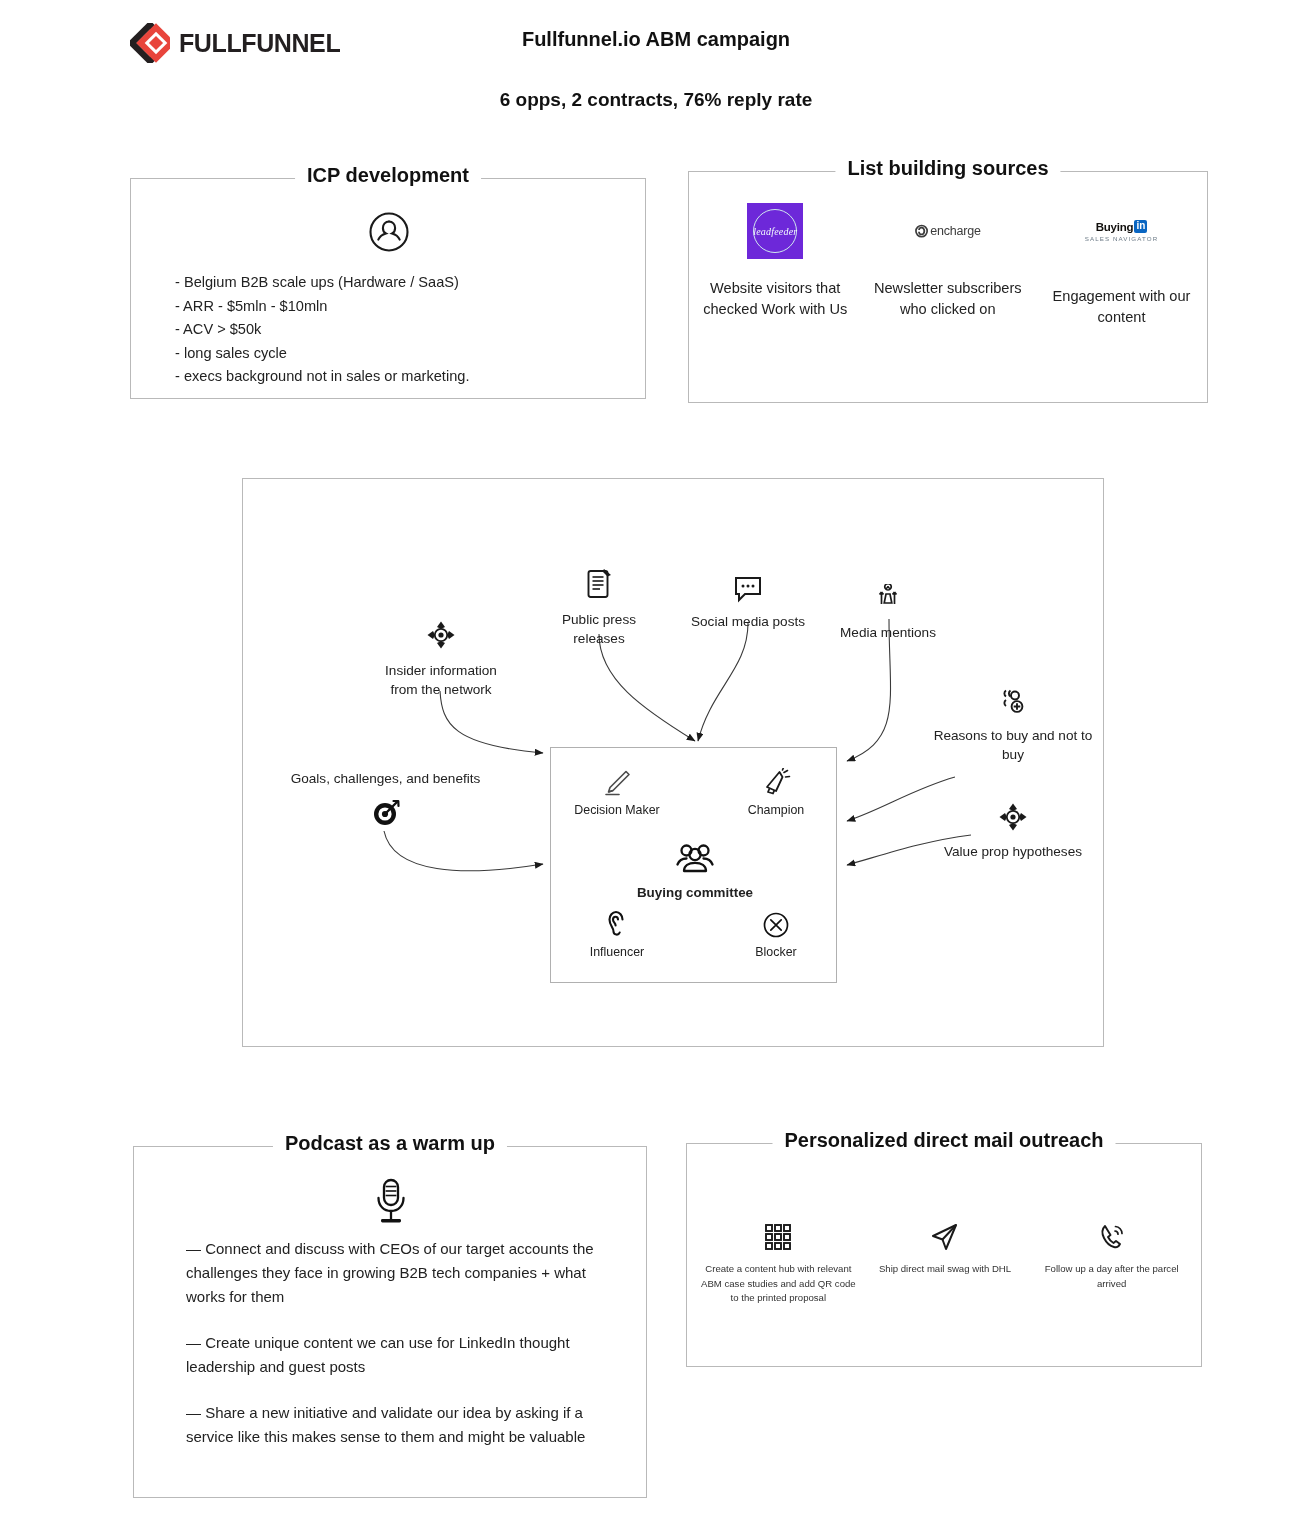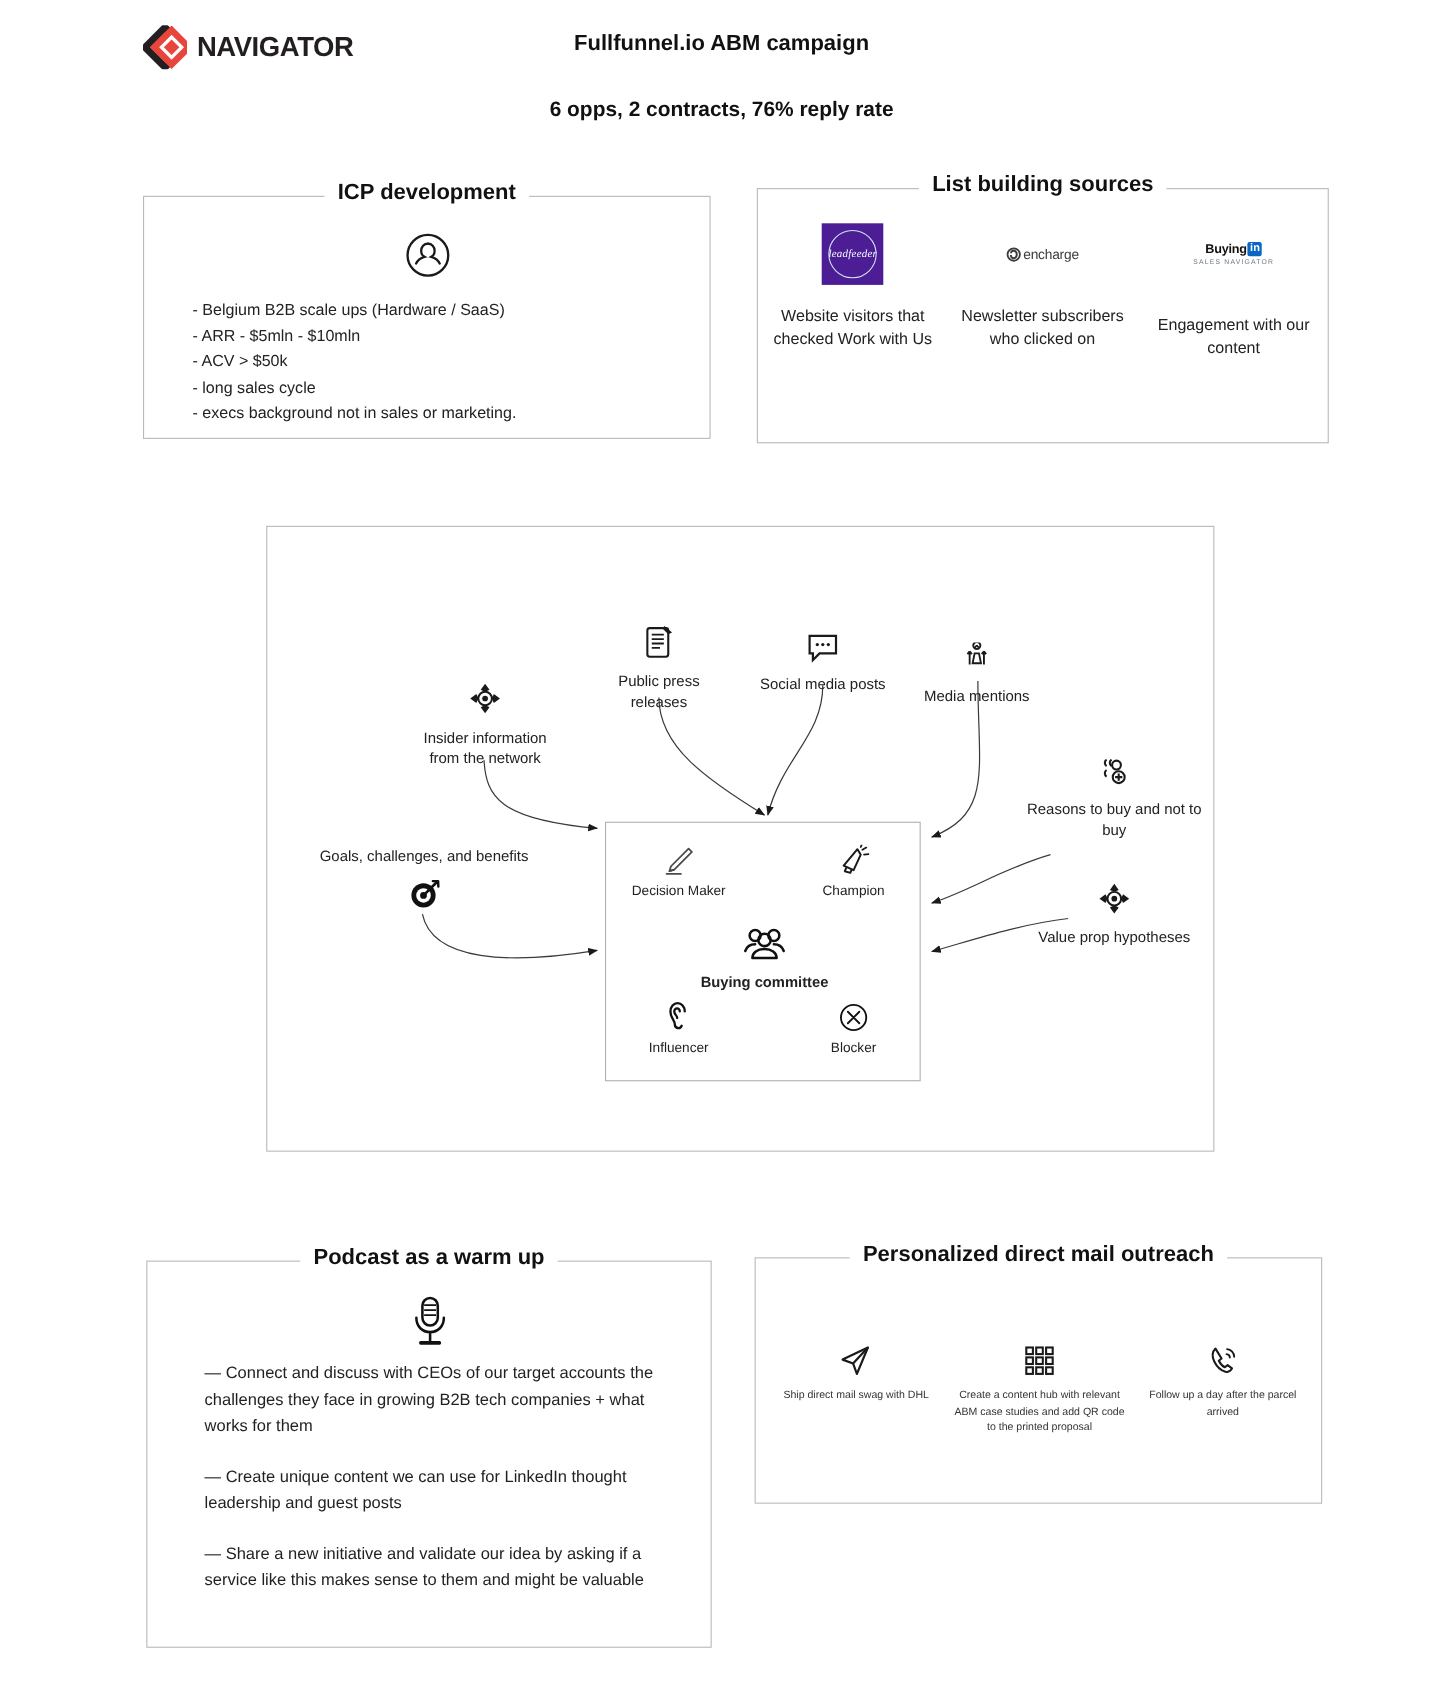--- a/index.html
+++ b/index.html
@@ -31,21 +31,21 @@
   #icp-panel{left:130px;top:178px;width:516px;height:221px;}
   #icp-icon{left:0;top:30px;width:516px;text-align:center;}
   #icp-list{left:44px;top:92px;width:460px;font-size:14.6px;line-height:23.6px;color:#222;}
 
   
   #list-panel{left:688px;top:171px;width:520px;height:232px;}
   .lb-cols{position:absolute;left:0;top:28px;width:520px;display:flex;}
   .lb-col{flex:1;display:flex;flex-direction:column;align-items:center;}
   .lb-logo-box{height:62px;display:flex;align-items:center;justify-content:center;}
   .lb-cap{margin-top:16px;text-align:center;font-size:14.6px;line-height:21px;color:#222;}
-  .leadfeeder-tile{width:56px;height:56px;background:#4c1d95;display:flex;align-items:center;justify-content:center;}
+  .leadfeeder-tile{width:56px;height:56px;background:#6d28d9;display:flex;align-items:center;justify-content:center;}
   .leadfeeder-ring{width:42px;height:42px;border:1.4px solid #cfe6ef;border-radius:50%;display:flex;align-items:center;justify-content:center;}
   .leadfeeder-ring span{color:#f2fafd;font-size:10px;font-style:italic;font-family:"Liberation Serif",serif;letter-spacing:.2px;}
   .encharge{display:flex;align-items:center;gap:2px;color:#3c3c3c;}
   .encharge .g{font-size:17px;font-weight:bold;line-height:1;}
   .encharge .t{font-size:12.5px;letter-spacing:-.2px;}
   .li-wrap{display:flex;flex-direction:column;align-items:center;}
   .li-top{display:flex;align-items:center;}
   .li-top .li-word{font-size:11.5px;font-weight:bold;color:#12100e;letter-spacing:-.2px;}
   .li-top .li-in{background:#0a66c2;color:#fff;font-size:10px;font-weight:bold;padding:0px 2px 1px 2px;margin-left:1px;border-radius:2px;line-height:12px;}
   .li-sub{font-size:6.2px;letter-spacing:1.1px;color:#6b7a86;margin-top:2px;}
@@ -88,21 +88,21 @@
         <rect x="10.5" y="10.5" width="19" height="19" fill="#ffffff"></rect>
         <rect x="14" y="14" width="12" height="12" fill="#231F20"></rect>
       </g>
       <g transform="rotate(45 26 20)">
         <rect x="12" y="6" width="28" height="28" fill="#E8453C"></rect>
         <rect x="18" y="12" width="16" height="16" fill="#ffffff"></rect>
         <rect x="21" y="15" width="10" height="10" fill="#E8453C"></rect>
       </g>
     </svg>
   </span>
-  <span class="word">NAVIGATOR</span>
+  <span class="word">FULLFUNNEL</span>
 </div>
 
 <div class="abs" id="main-title">Fullfunnel.io ABM campaign</div>
 <div class="abs" id="sub-title">6 opps, 2 contracts, 76% reply rate</div>
 
 <div class="abs panel" id="icp-panel">
   <div class="panel-title">ICP development</div>
 
   <div class="abs" id="icp-icon">
     <svg class="icon" width="46" height="46" viewBox="0 0 46 46">
@@ -333,30 +333,20 @@
     <p>— Create unique content we can use for LinkedIn thought leadership and guest posts</p>
     <p>— Share a new initiative and validate our idea by asking if a service like this makes sense to them and might be valuable</p>
   </div>
 </div>
 
 <div class="abs panel" id="dm-panel">
   <div class="panel-title">Personalized direct mail outreach</div>
 
   <div class="dm-cols">
 
-
-    <div class="dm-col">
-      <div class="dm-ico">
-        <svg width="32" height="30" viewBox="0 0 32 30">
-          <path d="M27 3 L4 14 L13.5 17.5 L17 27 Z" fill="none" stroke="#1a1a1a" stroke-width="2" stroke-linejoin="round"></path>
-          <path d="M27 3 L13.5 17.5" fill="none" stroke="#1a1a1a" stroke-width="2"></path>
-        </svg>
-      </div>
-      <div class="dm-cap">Ship direct mail swag with DHL</div>
-    </div>
 
     <div class="dm-col">
       <div class="dm-ico">
         <svg width="30" height="30" viewBox="0 0 30 30">
           <g fill="none" stroke="#1a1a1a" stroke-width="1.9">
             <rect x="3" y="3" width="6" height="6"></rect>
               <rect x="12" y="3" width="6" height="6"></rect>
               <rect x="21" y="3" width="6" height="6"></rect>
             <rect x="3" y="12" width="6" height="6"></rect>
               <rect x="12" y="12" width="6" height="6"></rect>
@@ -365,20 +355,30 @@
               <rect x="12" y="21" width="6" height="6"></rect>
               <rect x="21" y="21" width="6" height="6"></rect>
           </g>
         </svg>
       </div>
       <div class="dm-cap">Create a content hub with relevant ABM case studies and add QR code to the printed proposal</div>
     </div>
 
     <div class="dm-col">
       <div class="dm-ico">
+        <svg width="32" height="30" viewBox="0 0 32 30">
+          <path d="M27 3 L4 14 L13.5 17.5 L17 27 Z" fill="none" stroke="#1a1a1a" stroke-width="2" stroke-linejoin="round"></path>
+          <path d="M27 3 L13.5 17.5" fill="none" stroke="#1a1a1a" stroke-width="2"></path>
+        </svg>
+      </div>
+      <div class="dm-cap">Ship direct mail swag with DHL</div>
+    </div>
+
+    <div class="dm-col">
+      <div class="dm-ico">
         <svg width="30" height="30" viewBox="0 0 30 30">
           <path d="M8 4 C5 7 4.5 11 7 16 c2.5 5 6 8 10 9 c3 0.8 5-1 6-3 l-4-3 l-2.5 2 c-2-1-4-3-5.5-6 l2.5-2 Z" fill="none" stroke="#1a1a1a" stroke-width="1.9" stroke-linejoin="round"></path>
           <path d="M18.5 4.5 a7 7 0 0 1 6.5 7" fill="none" stroke="#1a1a1a" stroke-width="1.7" stroke-linecap="round"></path>
           <path d="M18 9 a3.2 3.2 0 0 1 3 3.2" fill="none" stroke="#1a1a1a" stroke-width="1.7" stroke-linecap="round"></path>
         </svg>
       </div>
       <div class="dm-cap">Follow up a day after the parcel arrived</div>
     </div>
 
   </div>

